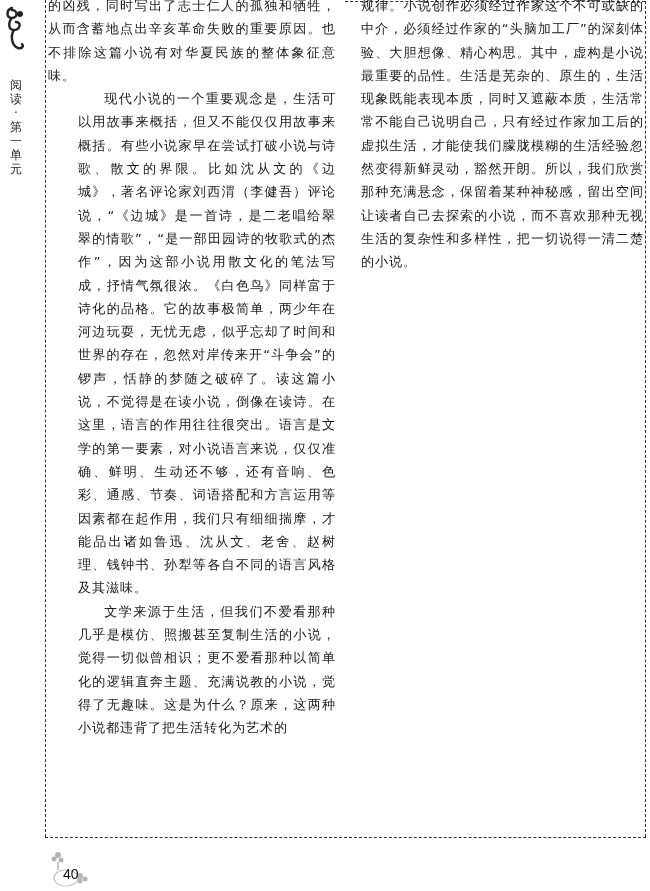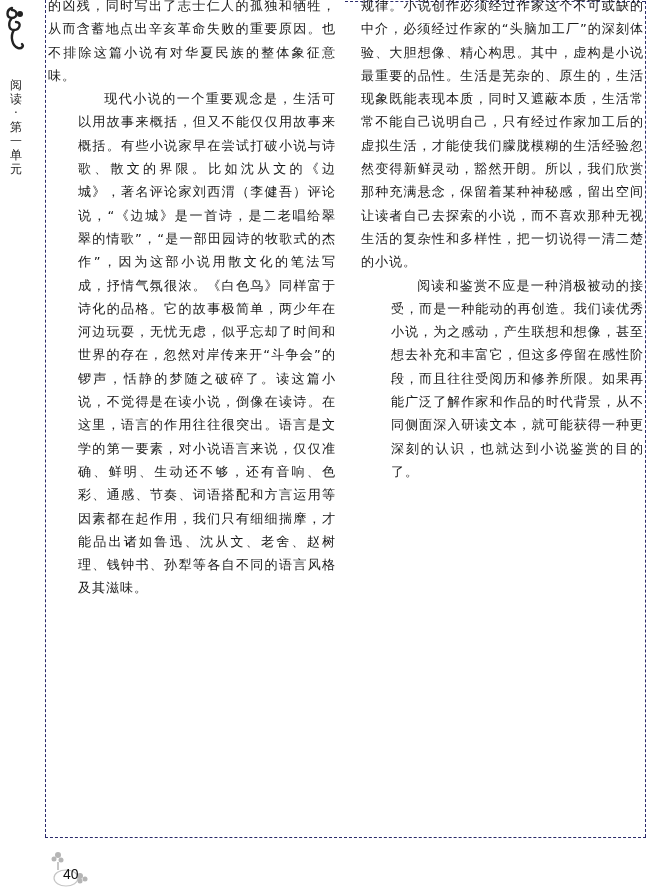--- a/index.html
+++ b/index.html
@@ -46,25 +46,25 @@
 </div>
 
 <div class="frame-left"></div>
 <div class="frame-top"></div>
 <div class="frame-right"></div>
 <div class="frame-bottom"></div>
 
 <div class="col left">
   <p>的凶残，同时写出了志士仁人的孤独和牺牲，从而含蓄地点出辛亥革命失败的重要原因。也不排除这篇小说有对华夏民族的整体象征意味。</p>
   <p class="indent">现代小说的一个重要观念是，生活可以用故事来概括，但又不能仅仅用故事来概括。有些小说家早在尝试打破小说与诗歌、散文的界限。比如沈从文的《边城》，著名评论家刘西渭（李健吾）评论说，“《边城》是一首诗，是二老唱给翠翠的情歌”，“是一部田园诗的牧歌式的杰作”，因为这部小说用散文化的笔法写成，抒情气氛很浓。《白色鸟》同样富于诗化的品格。它的故事极简单，两少年在河边玩耍，无忧无虑，似乎忘却了时间和世界的存在，忽然对岸传来开“斗争会”的锣声，恬静的梦随之破碎了。读这篇小说，不觉得是在读小说，倒像在读诗。在这里，语言的作用往往很突出。语言是文学的第一要素，对小说语言来说，仅仅准确、鲜明、生动还不够，还有音响、色彩、通感、节奏、词语搭配和方言运用等因素都在起作用，我们只有细细揣摩，才能品出诸如鲁迅、沈从文、老舍、赵树理、钱钟书、孙犁等各自不同的语言风格及其滋味。</p>
+  <p class="indent">文学来源于生活，但我们不爱看那种几乎是模仿、照搬甚至复制生活的小说，觉得一切似曾相识；更不爱看那种以简单化的逻辑直奔主题、充满说教的小说，觉得了无趣味。这是为什么？原来，这两种小说都违背了把生活转化为艺术的</p>
 </div>
 
 <div class="col right">
   <p>规律。小说创作必须经过作家这个不可或缺的中介，必须经过作家的“头脑加工厂”的深刻体验、大胆想像、精心构思。其中，虚构是小说最重要的品性。生活是芜杂的、原生的，生活现象既能表现本质，同时又遮蔽本质，生活常常不能自己说明自己，只有经过作家加工后的虚拟生活，才能使我们朦胧模糊的生活经验忽然变得新鲜灵动，豁然开朗。所以，我们欣赏那种充满悬念，保留着某种神秘感，留出空间让读者自己去探索的小说，而不喜欢那种无视生活的复杂性和多样性，把一切说得一清二楚的小说。</p>
-  <p class="indent">阅读和鉴赏不应是一种消极被动的接受，而是一种能动的再创造。我们读优秀小说，为之感动，产生联想和想像，甚至想去补充和丰富它，但这多停留在感性阶段，而且往往受阅历和修养所限。如果再能广泛了解作家和作品的时代背景，从不同侧面深入研读文本，就可能获得一种更深刻的认识，也就达到小说鉴赏的目的了。</p>
 </div>
 
 <svg class="page-num-wrap" viewBox="0 0 42 38">
   <circle cx="8" cy="5" r="3" fill="#b5b5b5"></circle>
   <circle cx="4" cy="9" r="2.5" fill="#b5b5b5"></circle>
   <circle cx="11" cy="10" r="2.5" fill="#b5b5b5"></circle>
   <path d="M8 12 L8 20" stroke="#b5b5b5" stroke-width="1.5"></path>
   <ellipse cx="16" cy="28" rx="12" ry="8" fill="none" stroke="#c5c5c5" stroke-width="1.2"></ellipse>
   <circle cx="30" cy="26" r="3" fill="#b5b5b5"></circle>
   <circle cx="35" cy="29" r="2.5" fill="#b5b5b5"></circle>

